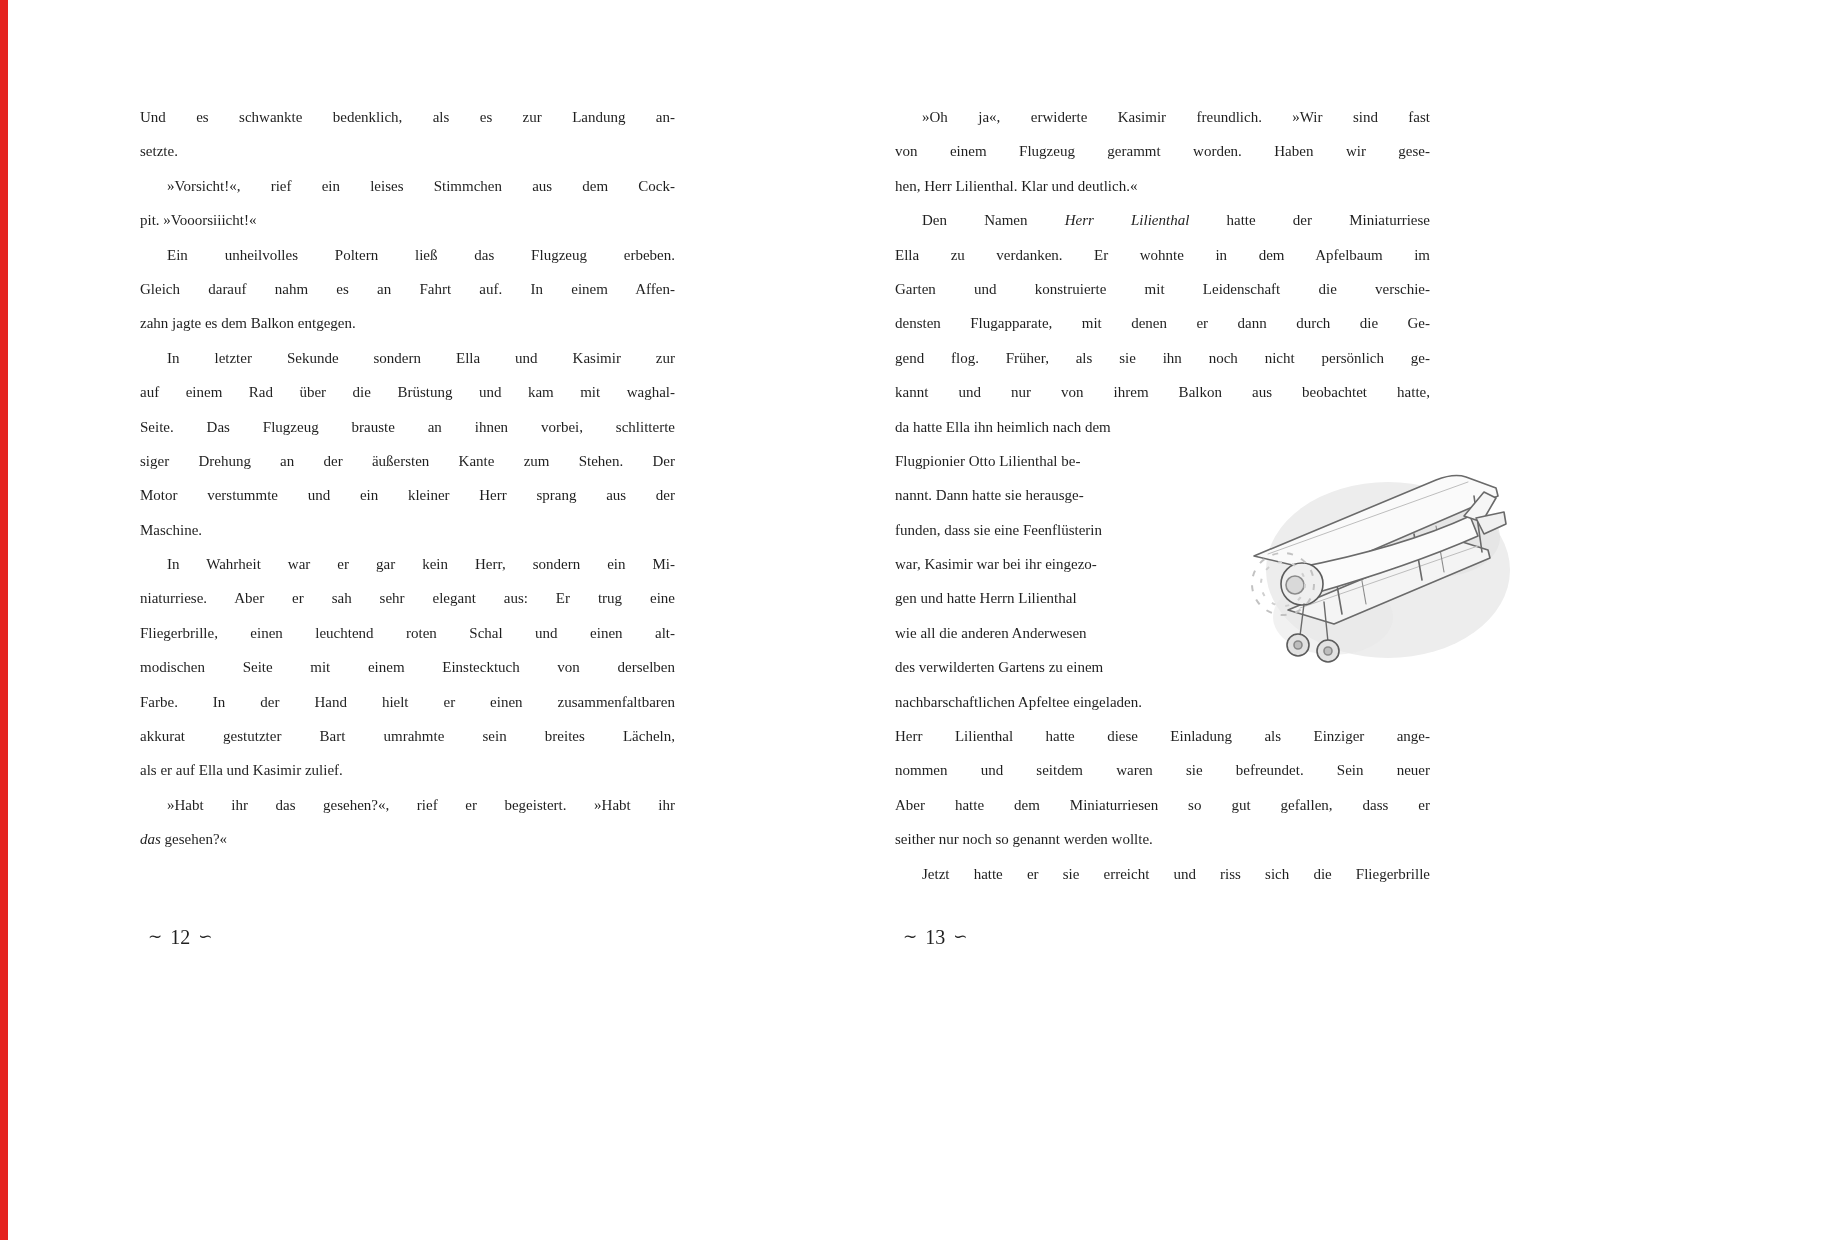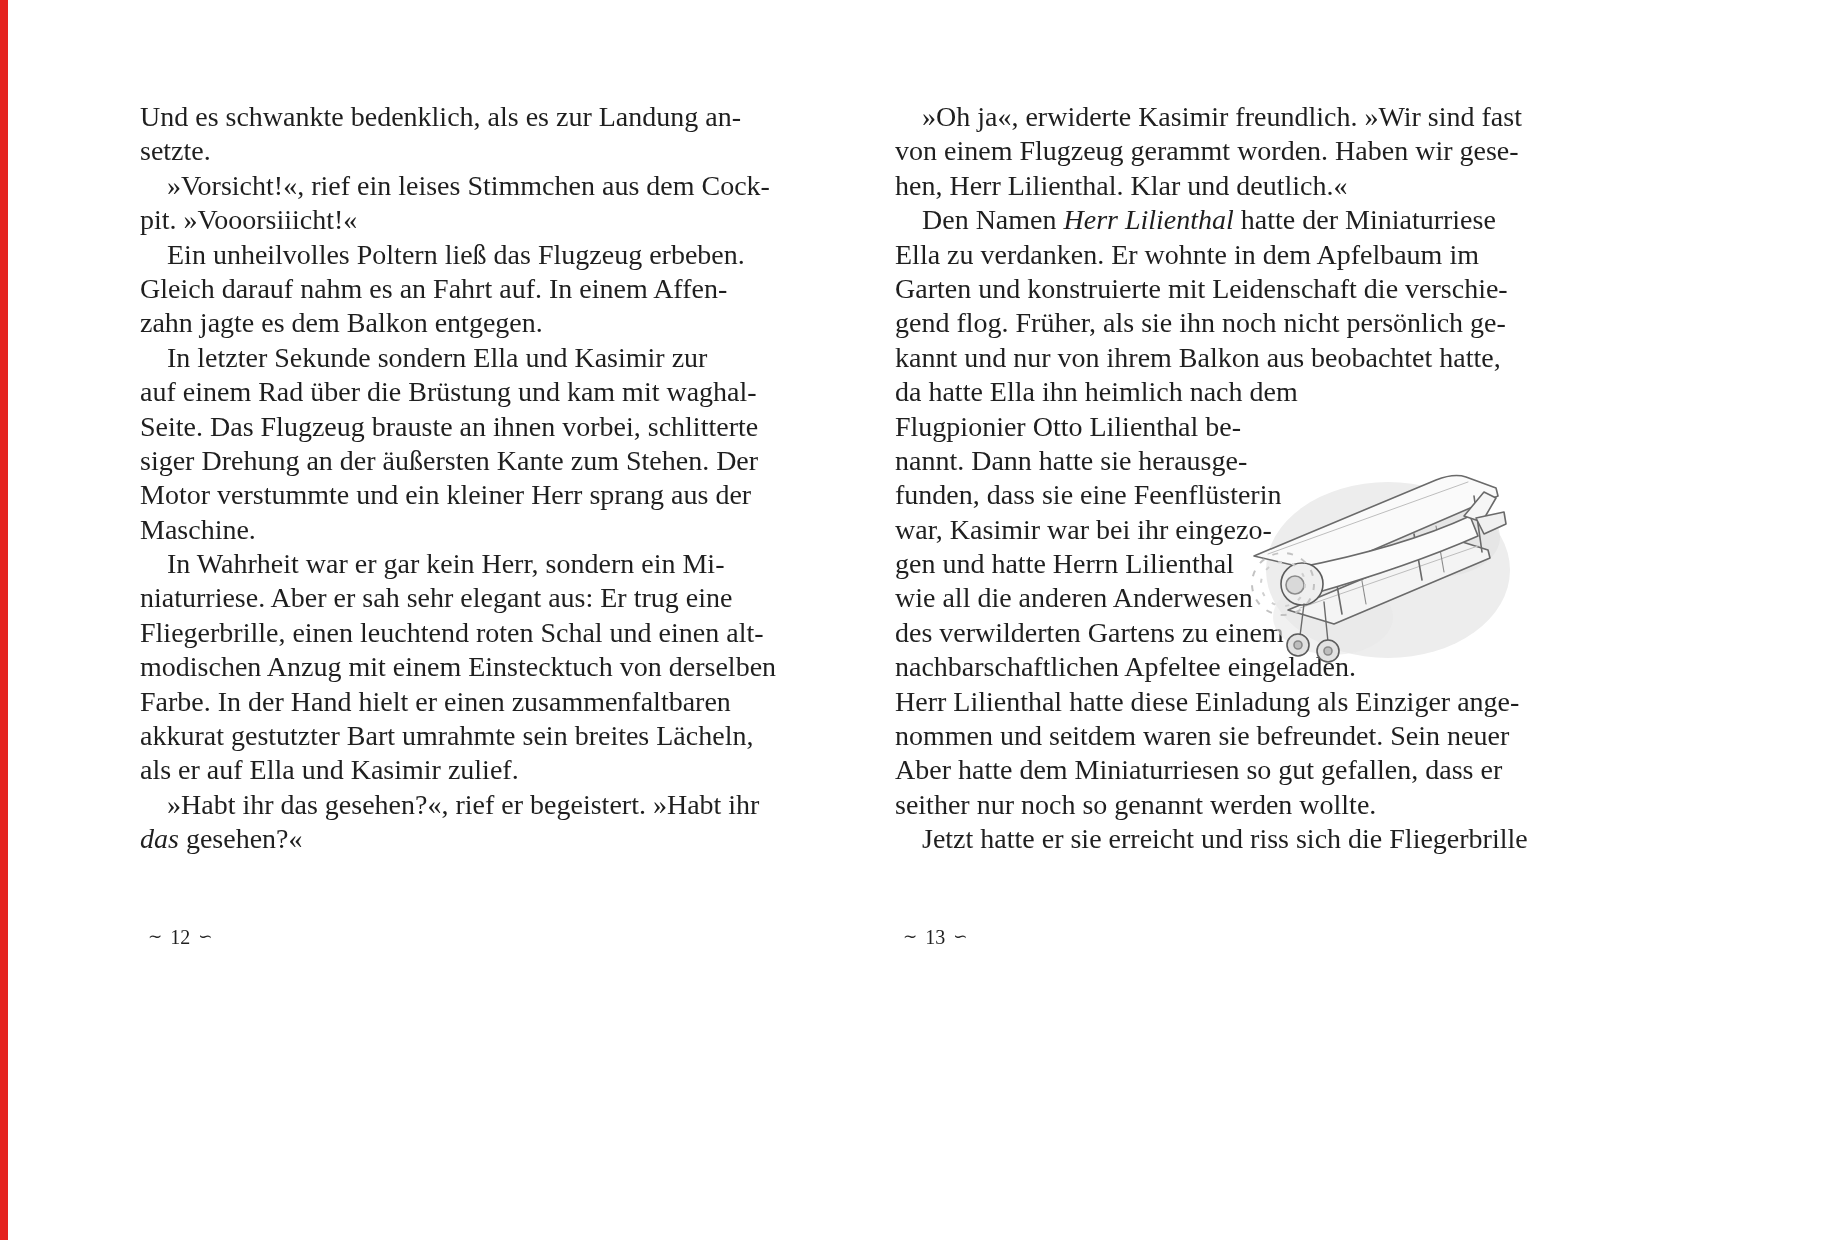--- a/index.html
+++ b/index.html
@@ -10,21 +10,21 @@
     position: relative; overflow: hidden;
     font-family: "Liberation Serif", serif;
     color: #1f1f1f;
   }
   .edge-strip {
     position: absolute; left: 0; top: 0;
     width: 8px; height: 1240px;
   }
   .text-col {
     position: absolute; top: 100px; width: 535px;
-    font-size: 28px; line-height: 34.4px;
+    font-size: 15px; line-height: 34.4px;
   }
   .col-left  { left: 140px; }
   .col-right { left: 895px; }
   .line {
     height: 34.4px;
     white-space: nowrap;
     text-align: justify;
     text-align-last: justify;
   }
   .line.end   { text-align-last: left; }
@@ -62,35 +62,36 @@
     <div class="line end"><span>zahn jagte es dem Balkon entgegen.</span></div>
     <div class="line indent"><span>In letzter Sekunde sondern Ella und Kasimir zur</span></div>
     <div class="line"><span>auf einem Rad über die Brüstung und kam mit waghal-</span></div>
     <div class="line"><span>Seite. Das Flugzeug brauste an ihnen vorbei, schlitterte</span></div>
     <div class="line"><span>siger Drehung an der äußersten Kante zum Stehen. Der</span></div>
     <div class="line"><span>Motor verstummte und ein kleiner Herr sprang aus der</span></div>
     <div class="line end"><span>Maschine.</span></div>
     <div class="line indent"><span>In Wahrheit war er gar kein Herr, sondern ein Mi-</span></div>
     <div class="line"><span>niaturriese. Aber er sah sehr elegant aus: Er trug eine</span></div>
     <div class="line"><span>Fliegerbrille, einen leuchtend roten Schal und einen alt-</span></div>
-    <div class="line"><span>modischen Anzug mit einem Einstecktuch von derselben</span></div>
+    <div class="line"><span>modischen Seite mit einem Einstecktuch von derselben</span></div>
     <div class="line"><span>Farbe. In der Hand hielt er einen zusammenfaltbaren</span></div>
     <div class="line"><span>akkurat gestutzter Bart umrahmte sein breites Lächeln,</span></div>
     <div class="line end"><span>als er auf Ella und Kasimir zulief.</span></div>
     <div class="line indent"><span>»Habt ihr das gesehen?«, rief er begeistert. »Habt ihr</span></div>
     <div class="line end"><span class="it">das</span><span> gesehen?«</span></div>
   </div>
 
 <div class="text-col col-right">
     <div class="line indent"><span>»Oh ja«, erwiderte Kasimir freundlich. »Wir sind fast</span></div>
     <div class="line"><span>von einem Flugzeug gerammt worden. Haben wir gese-</span></div>
     <div class="line end"><span>hen, Herr Lilienthal. Klar und deutlich.«</span></div>
     <div class="line indent"><span>Den Namen </span><span class="it">Herr Lilienthal</span><span> hatte der Miniaturriese</span></div>
     <div class="line"><span>Ella zu verdanken. Er wohnte in dem Apfelbaum im</span></div>
     <div class="line"><span>Garten und konstruierte mit Leidenschaft die verschie-</span></div>
+    <div class="line"><span>densten Flugapparate, mit denen er dann durch die Ge-</span></div>
     <div class="line"><span>gend flog. Früher, als sie ihn noch nicht persönlich ge-</span></div>
     <div class="line"><span>kannt und nur von ihrem Balkon aus beobachtet hatte,</span></div>
     <div class="line short"><span>da hatte Ella ihn heimlich nach dem</span></div>
     <div class="line short"><span>Flugpionier Otto Lilienthal be-</span></div>
     <div class="line short"><span>nannt. Dann hatte sie herausge-</span></div>
     <div class="line short"><span>funden, dass sie eine Feenflüsterin</span></div>
     <div class="line short"><span>war, Kasimir war bei ihr eingezo-</span></div>
     <div class="line short"><span>gen und hatte Herrn Lilienthal</span></div>
     <div class="line short"><span>wie all die anderen Anderwesen</span></div>
     <div class="line short"><span>des verwilderten Gartens zu einem</span></div>

